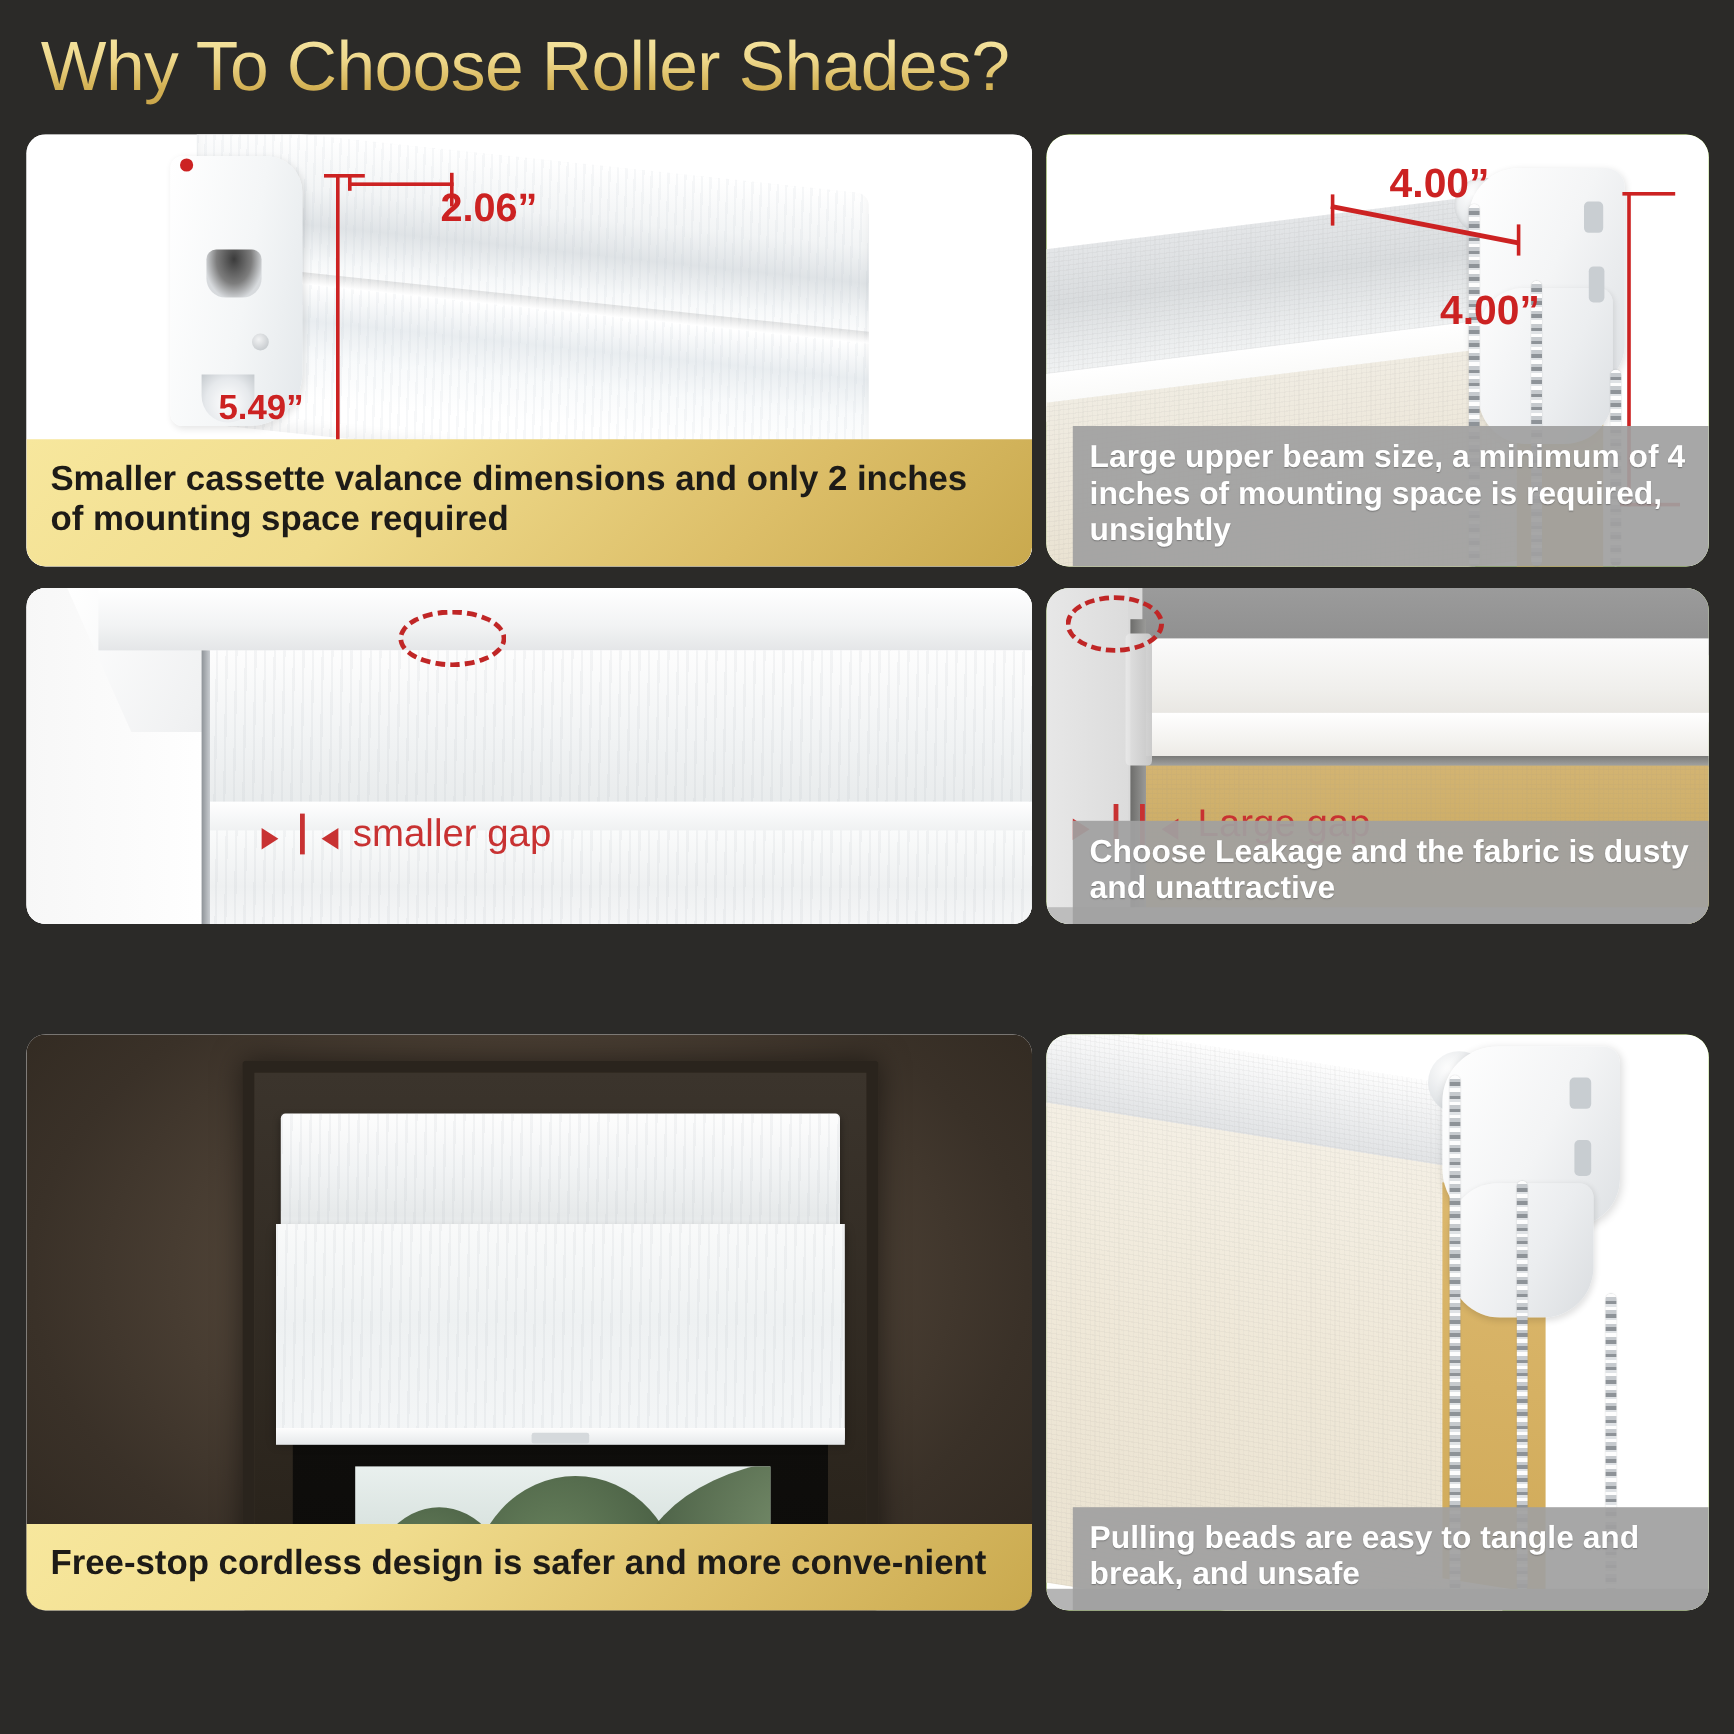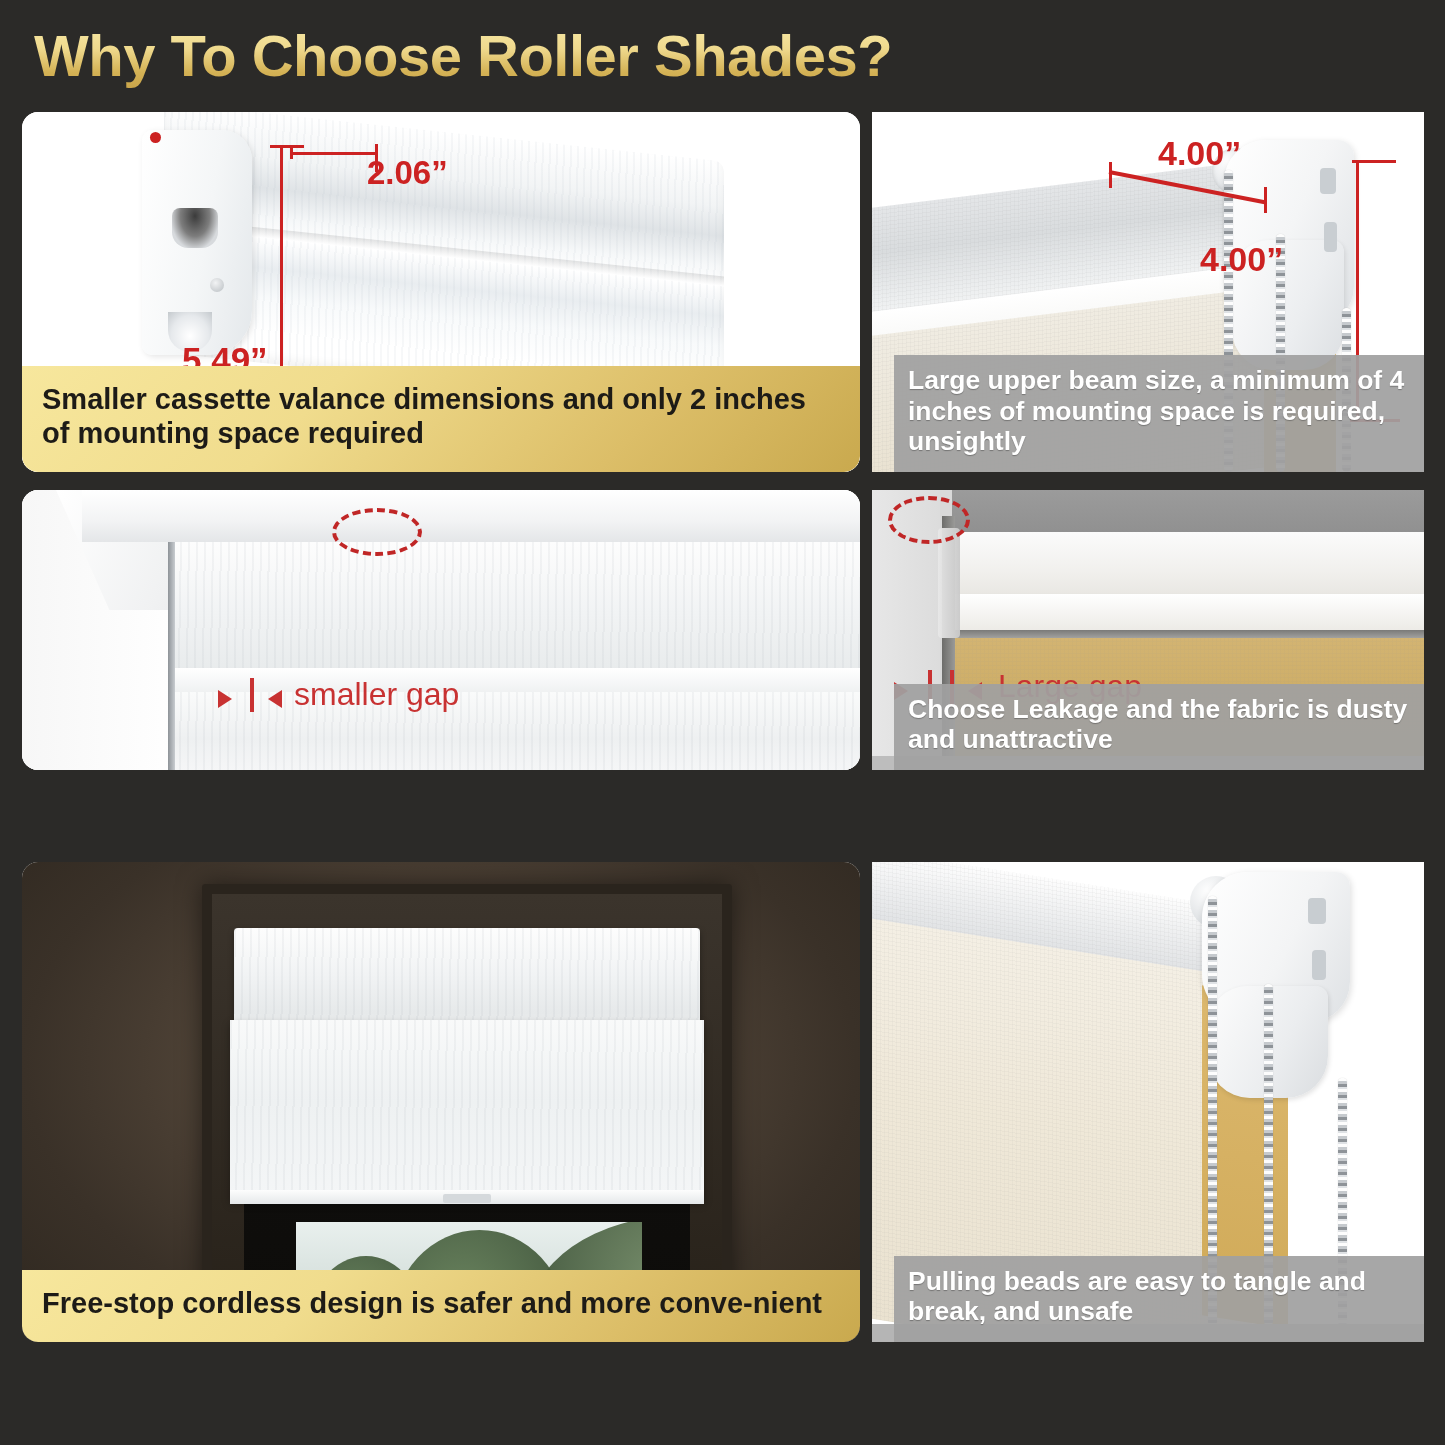--- a/index.html
+++ b/index.html
@@ -9,36 +9,36 @@
     font-family: "Liberation Sans", sans-serif;
     position: relative;
     overflow: hidden;
   }
 
   
   .title {
     position: absolute;
     left: 34px; top: 22px;
     font-size: 58px;
-    font-weight: bold;
+    font-weight: normal;
     letter-spacing: -0.5px;
     background: linear-gradient(180deg, #f7e9a8 0%, #efd98d 40%, #d4b255 75%, #c9a449 100%);
     -webkit-background-clip: text;
     background-clip: text;
     color: transparent;
     -webkit-text-fill-color: transparent;
     text-shadow: none;
   }
 
   
   .grid { position: absolute; inset: 0; }
 
   .panel { position: absolute; overflow: hidden; }
   .panel.left  { left: 22px;  width: 838px; border-radius: 16px; background:#fff; }
-  .panel.right { left: 872px; width: 552px; background:#bef264; }
+  .panel.right { left: 872px; width: 552px; background:#bef264;border-radius:19px; }
 
   .r1 { top: 112px; height: 360px; }
   .r2 { top: 490px; height: 280px; }
   .r3 { top: 862px; height: 480px; }
 
   
   .stage { position:absolute; left:0; right:0; top:0; bottom:0; overflow:hidden; }
 
   
   .cap-gold {
@@ -384,21 +384,21 @@
       </div>
 
       <div class="dim-line" style="left:268px; top:33px; width:3px; height:14px;"></div>
       <div class="dim-line" style="left:268px; top:40px; width:88px; height:3px;"></div>
       <div class="dim-line" style="left:353px; top:32px; width:3px; height:28px;"></div>
       <div class="dim-txt" style="left:345px; top:22px; font-size:33px;margin-top:20px;">2.06”</div>
 
       <div class="dim-line" style="left:258px; top:33px; width:3px; height:290px;"></div>
       <div class="dim-line" style="left:248px; top:33px; width:34px; height:3px;"></div>
       <div class="dim-line" style="left:244px; top:320px; width:48px; height:3px;"></div>
-      <div class="dim-txt" style="left:160px; top:228px; font-size:35px;text-align:center;">5.49”</div>
+      <div class="dim-txt" style="left:160px; top:212px; font-size:29px;text-align:center;">5.49”</div>
     </div>
     <div class="cap-gold">Smaller cassette valance dimensions and only 2 inches of mounting space required</div>
   </div>
 
   <div class="panel right r1">
     <div class="stage">
       <div class="p2-bg"></div>
       <div class="p2-fabric-top">
           <div class="weave"></div>
         </div>

